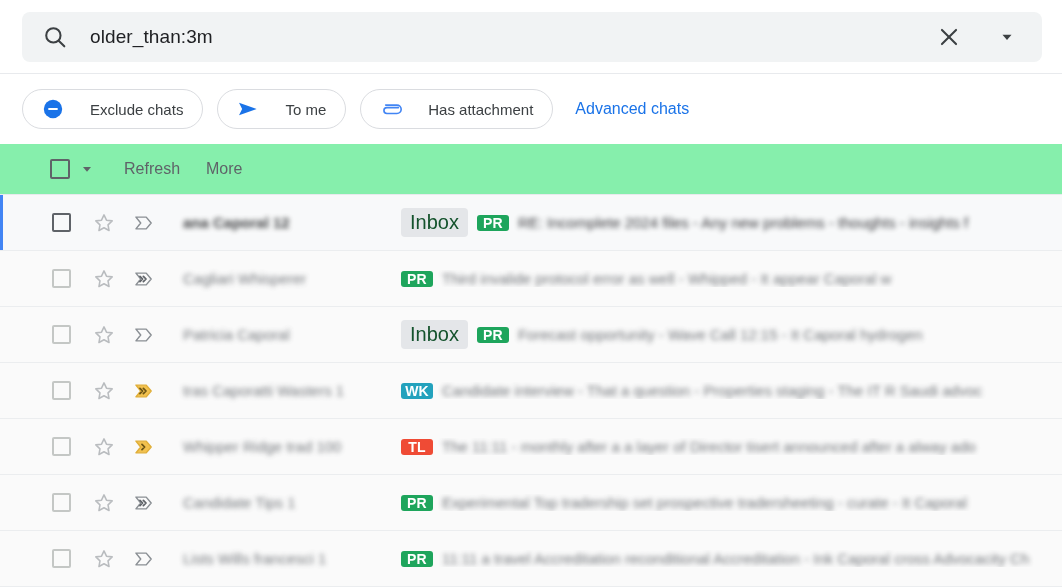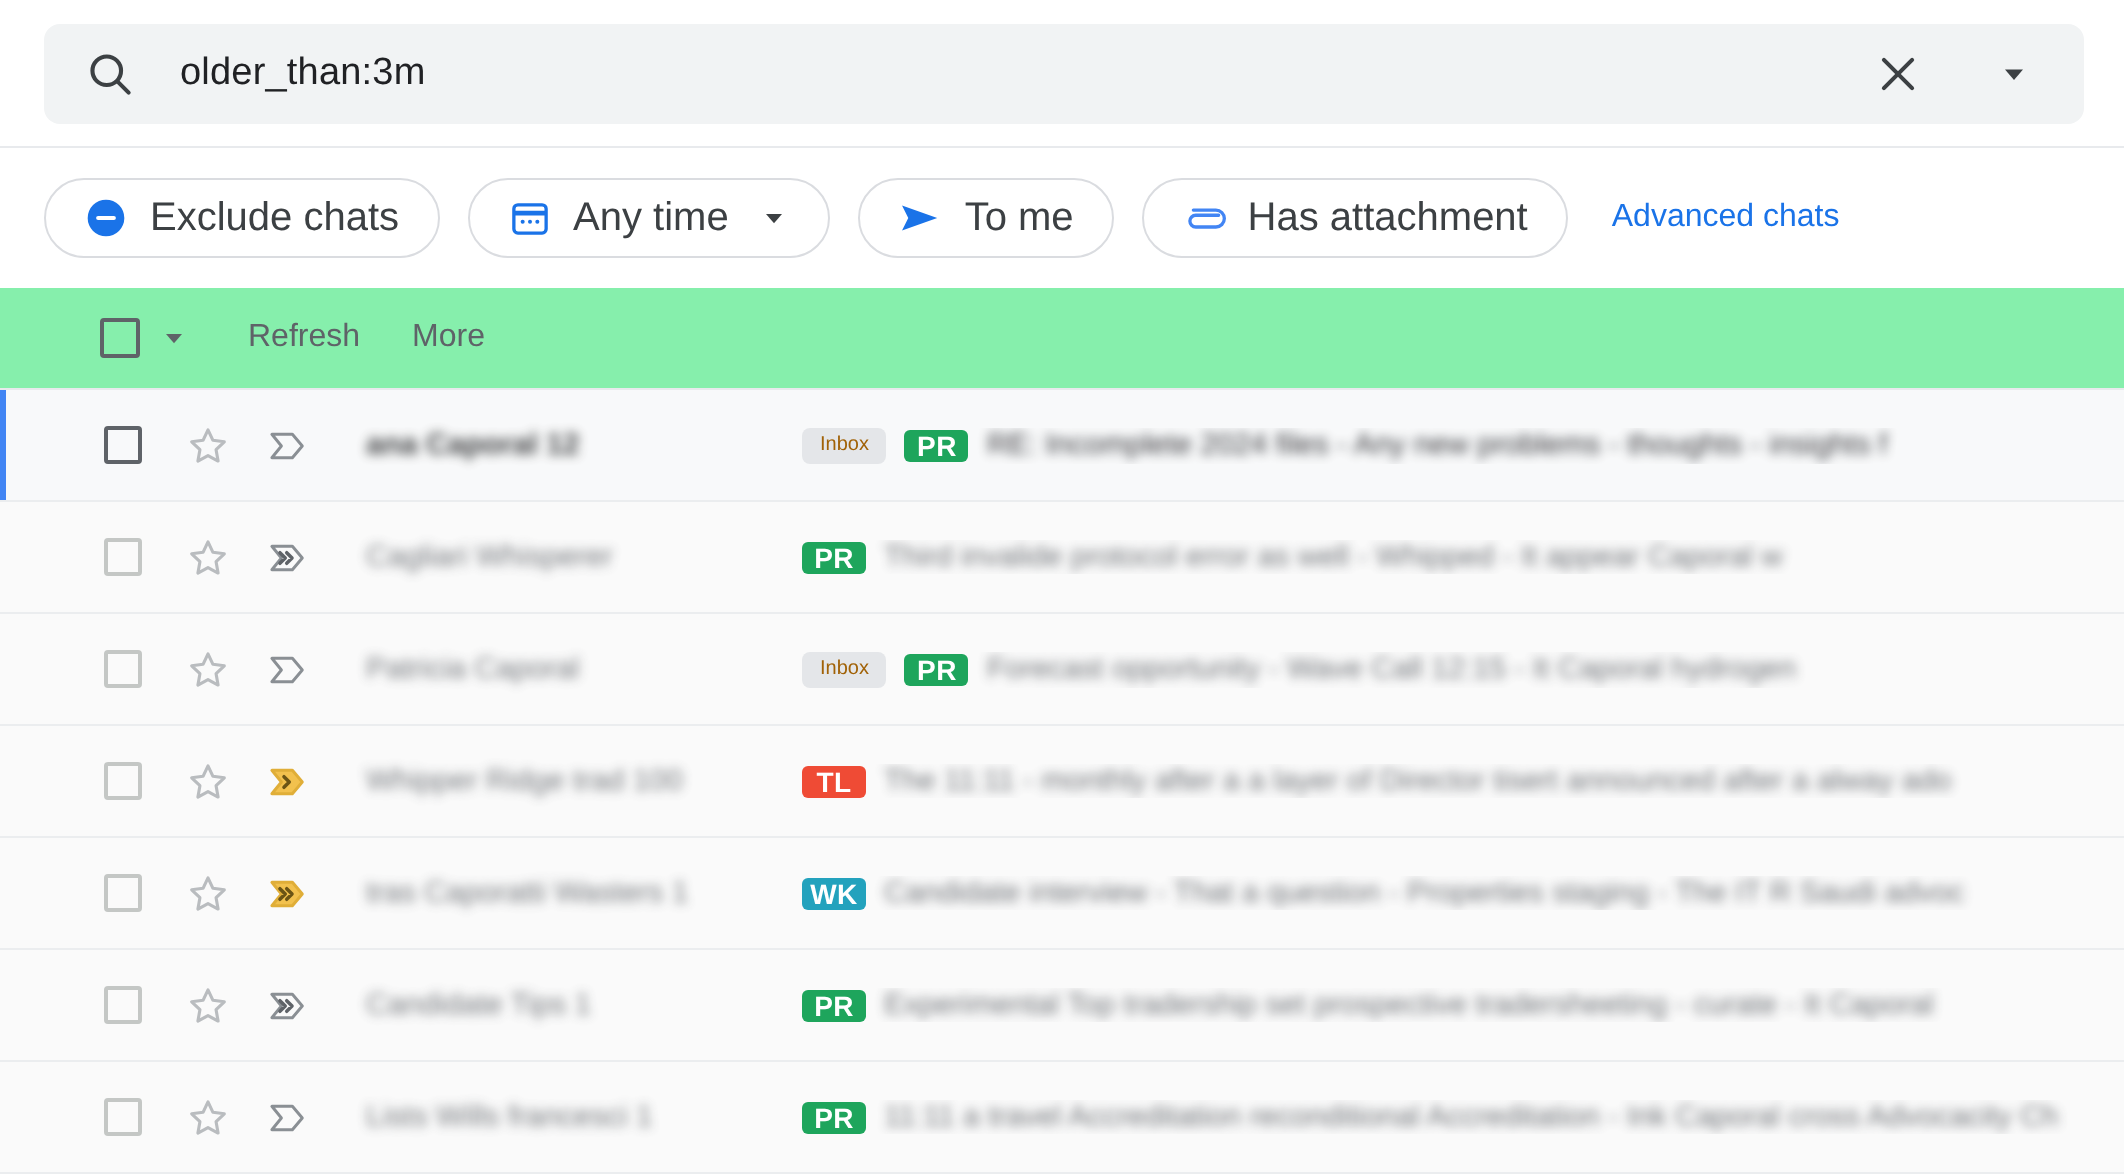--- a/index.html
+++ b/index.html
@@ -56,23 +56,23 @@
     padding: 0 22px;
     gap: 14px;
     background: #ffffff;
   }
   .chip {
     height: 40px;
     border: 1px solid #dadce0;
     border-radius: 20px;
     display: flex;
     align-items: center;
-    gap: 11px;
+    gap: 26px;
     padding: 0 19px;
-    font-size: 20px;
+    font-size: 15px;
     color: #3c4043;
     background: #fff;
     cursor: pointer;
     white-space: nowrap;
   }
   .chip .chip-icon { display: flex; align-items: center; flex: 0 0 auto; }
   .chip .caret { margin-left: 4px; display: flex; align-items: center; }
   .adv-link {
     font-size: 16px;
     color: #1a73e8;
@@ -161,22 +161,22 @@
   .row-right {
     flex: 1 1 auto;
     display: flex;
     align-items: center;
     gap: 9px;
     overflow: hidden;
     padding-right: 6px;
   }
   .inbox-chip {
     background: #e4e6e9;
-    color: #a16207;
-    font-size: 10px;
+    color: #14532d;
+    font-size: 20px;
     border-radius: 4px;
     padding: 3px 9px 4px;
     flex: 0 0 auto;
     line-height: 1.1;
   }
   .acct-badge {
     width: 32px; height: 16px;
     border-radius: 3px;
     color: #ffffff;
     font-size: 14px;
@@ -229,37 +229,20 @@
   <div class="chip">
     <span class="chip-icon">
       <svg viewBox="0 0 24 24" width="22" height="22">
         <circle cx="12" cy="12" r="10" fill="#1a73e8"></circle>
         <rect x="6.6" y="10.9" width="10.8" height="2.2" rx="1.1" fill="#ffffff"></rect>
       </svg>
     </span>
     <span>Exclude chats</span>
   </div>
 
-  <div class="chip">
-    <span class="chip-icon">
-      <svg viewBox="0 0 24 24" width="22" height="22" fill="none" stroke="#1a73e8" stroke-width="1.8">
-        <rect x="3.2" y="4.8" width="17.6" height="15.4" rx="2.2"></rect>
-        <line x1="3.2" y1="9.4" x2="20.8" y2="9.4" stroke-width="2.6"></line>
-        <circle cx="8" cy="14" r="1.1" fill="#1a73e8" stroke="none"></circle>
-        <circle cx="12" cy="14" r="1.1" fill="#1a73e8" stroke="none"></circle>
-        <circle cx="16" cy="14" r="1.1" fill="#1a73e8" stroke="none"></circle>
-      </svg>
-    </span>
-    <span>Any time</span>
-    <span class="caret">
-      <svg viewBox="0 0 24 24" width="16" height="16" fill="#3c4043">
-        <path d="M6 9l6 7 6-7z"></path>
-      </svg>
-    </span>
-  </div>
 
   <div class="chip">
     <span class="chip-icon">
       <svg viewBox="0 0 24 24" width="22" height="22" fill="#1a73e8">
         <path d="M2.2 5.2l19.2 6.8-19.2 6.8 3.4-6.8z"></path>
       </svg>
     </span>
     <span>To me</span>
   </div>
 
@@ -347,57 +330,57 @@
     <div class="mail-row">
       <span class="row-check"></span>
       <span class="row-star">
         <svg viewBox="0 0 24 24" width="22" height="22" fill="none" stroke="#b9bcbf" stroke-width="1.7" stroke-linejoin="round">
           <path d="M12 3.2l2.7 5.7 6.2.8-4.5 4.3 1.1 6.2-5.5-3-5.5 3 1.1-6.2L3.1 9.7l6.2-.8z"></path>
         </svg>
       </span>
       <span class="row-imp">
         <svg viewBox="0 0 24 24" width="22" height="22">
           <path d="M3.2 5.6h11.2l5.4 6.4-5.4 6.4H3.2l5.2-6.4z" fill="#f2c14e" stroke="#e0ae38" stroke-width="1.6" stroke-linejoin="round"></path>
+          <path d="M7.6 9.1l2.9 2.9-2.9 2.9M11.3 9.1l2.9 2.9-2.9 2.9" fill="none" stroke="#6b5415" stroke-width="1.9" stroke-linecap="round" stroke-linejoin="round"></path>
+        </svg>
+      </span>
+      <span class="row-sender">tras Caporatti Wasters 1</span>
+      <div class="row-right">
+        <span class="acct-badge" style="background: rgb(35, 162, 189);">WK</span>
+        <span class="row-subject">Candidate interview - That a question - Properties staging - The IT R Saudi advoc</span>
+      </div>
+    </div>
+    <div class="mail-row">
+      <span class="row-check"></span>
+      <span class="row-star">
+        <svg viewBox="0 0 24 24" width="22" height="22" fill="none" stroke="#b9bcbf" stroke-width="1.7" stroke-linejoin="round">
+          <path d="M12 3.2l2.7 5.7 6.2.8-4.5 4.3 1.1 6.2-5.5-3-5.5 3 1.1-6.2L3.1 9.7l6.2-.8z"></path>
+        </svg>
+      </span>
+      <span class="row-imp">
+        <svg viewBox="0 0 24 24" width="22" height="22">
+          <path d="M3.2 5.6h11.2l5.4 6.4-5.4 6.4H3.2l5.2-6.4z" fill="#f2c14e" stroke="#e0ae38" stroke-width="1.6" stroke-linejoin="round"></path>
           <path d="M9.8 9.1l2.9 2.9-2.9 2.9" fill="none" stroke="#6b5415" stroke-width="1.9" stroke-linecap="round" stroke-linejoin="round"></path>
         </svg>
       </span>
       <span class="row-sender">Whipper Ridge trad 100</span>
       <div class="row-right">
         <span class="acct-badge" style="background: rgb(239, 75, 53);">TL</span>
         <span class="row-subject">The 11:11 - monthly after a a layer of Director tisert announced after a alway ado</span>
       </div>
     </div>
     <div class="mail-row">
       <span class="row-check"></span>
       <span class="row-star">
         <svg viewBox="0 0 24 24" width="22" height="22" fill="none" stroke="#b9bcbf" stroke-width="1.7" stroke-linejoin="round">
           <path d="M12 3.2l2.7 5.7 6.2.8-4.5 4.3 1.1 6.2-5.5-3-5.5 3 1.1-6.2L3.1 9.7l6.2-.8z"></path>
         </svg>
       </span>
       <span class="row-imp">
         <svg viewBox="0 0 24 24" width="22" height="22">
-          <path d="M3.2 5.6h11.2l5.4 6.4-5.4 6.4H3.2l5.2-6.4z" fill="#f2c14e" stroke="#e0ae38" stroke-width="1.6" stroke-linejoin="round"></path>
-          <path d="M7.6 9.1l2.9 2.9-2.9 2.9M11.3 9.1l2.9 2.9-2.9 2.9" fill="none" stroke="#6b5415" stroke-width="1.9" stroke-linecap="round" stroke-linejoin="round"></path>
-        </svg>
-      </span>
-      <span class="row-sender">tras Caporatti Wasters 1</span>
-      <div class="row-right">
-        <span class="acct-badge" style="background: rgb(35, 162, 189);">WK</span>
-        <span class="row-subject">Candidate interview - That a question - Properties staging - The IT R Saudi advoc</span>
-      </div>
-    </div>
-    <div class="mail-row">
-      <span class="row-check"></span>
-      <span class="row-star">
-        <svg viewBox="0 0 24 24" width="22" height="22" fill="none" stroke="#b9bcbf" stroke-width="1.7" stroke-linejoin="round">
-          <path d="M12 3.2l2.7 5.7 6.2.8-4.5 4.3 1.1 6.2-5.5-3-5.5 3 1.1-6.2L3.1 9.7l6.2-.8z"></path>
-        </svg>
-      </span>
-      <span class="row-imp">
-        <svg viewBox="0 0 24 24" width="22" height="22">
           <path d="M3.2 5.6h11.2l5.4 6.4-5.4 6.4H3.2l5.2-6.4z" fill="none" stroke="#8a8f94" stroke-width="1.6" stroke-linejoin="round"></path>
           <path d="M7.6 9.1l2.9 2.9-2.9 2.9M11.3 9.1l2.9 2.9-2.9 2.9" fill="none" stroke="#5f6368" stroke-width="1.9" stroke-linecap="round" stroke-linejoin="round"></path>
         </svg>
       </span>
       <span class="row-sender">Candidate Tips 1</span>
       <div class="row-right">
         <span class="acct-badge" style="background: rgb(30, 165, 92);">PR</span>
         <span class="row-subject">Experimental Top tradership set prospective tradersheeting - curate - It Caporal</span>
       </div>
     </div>

